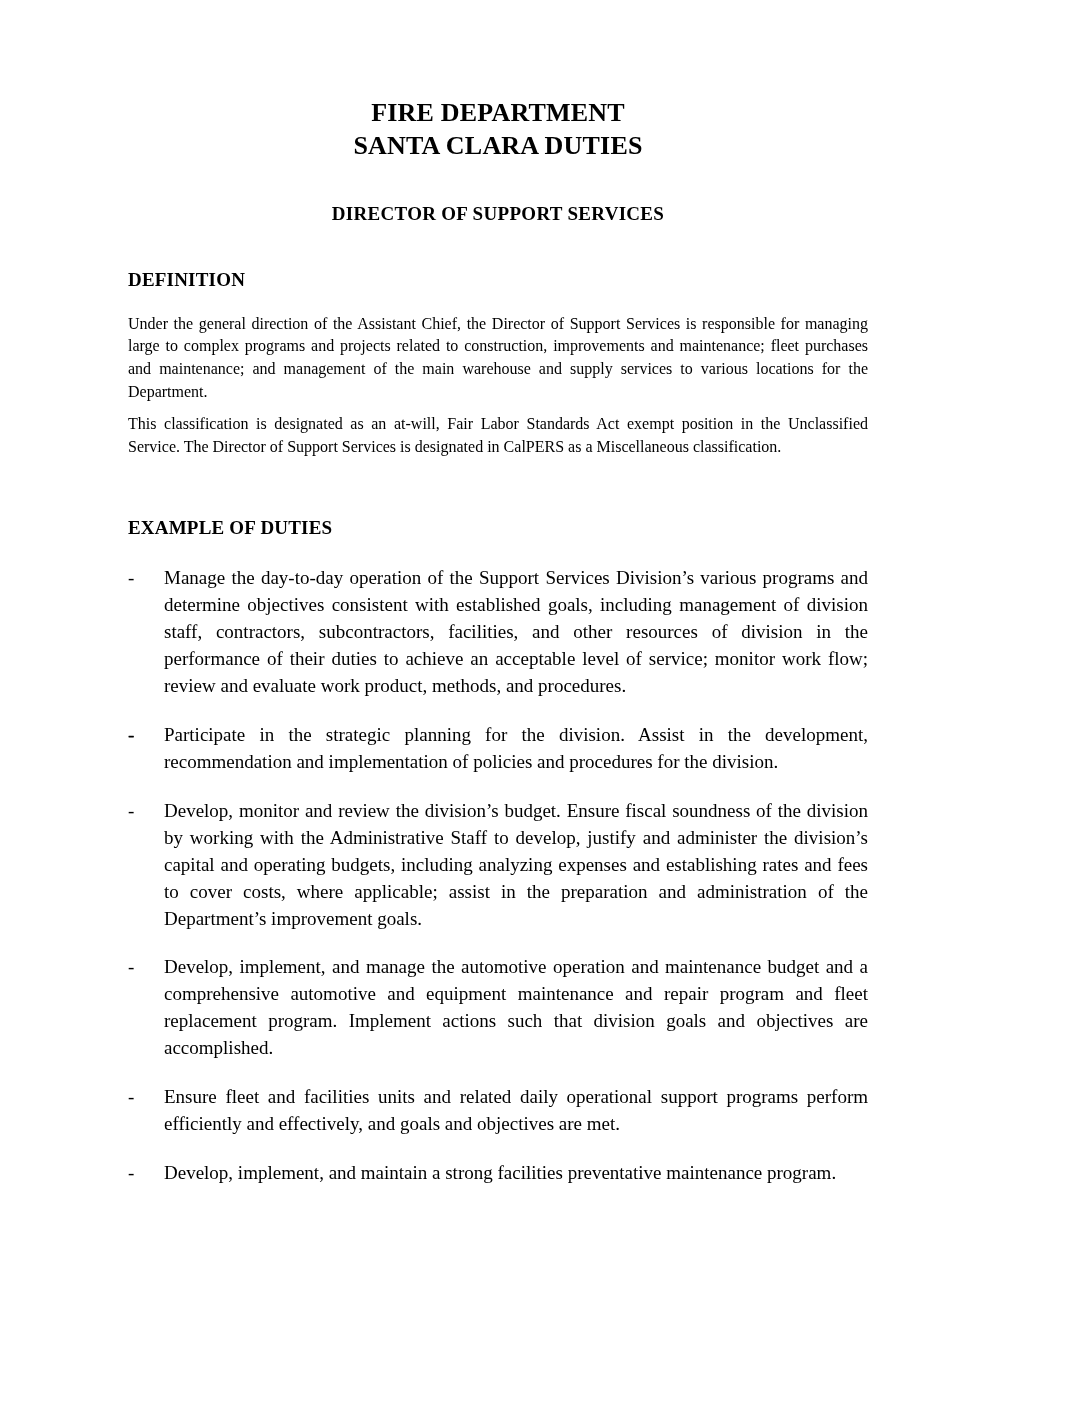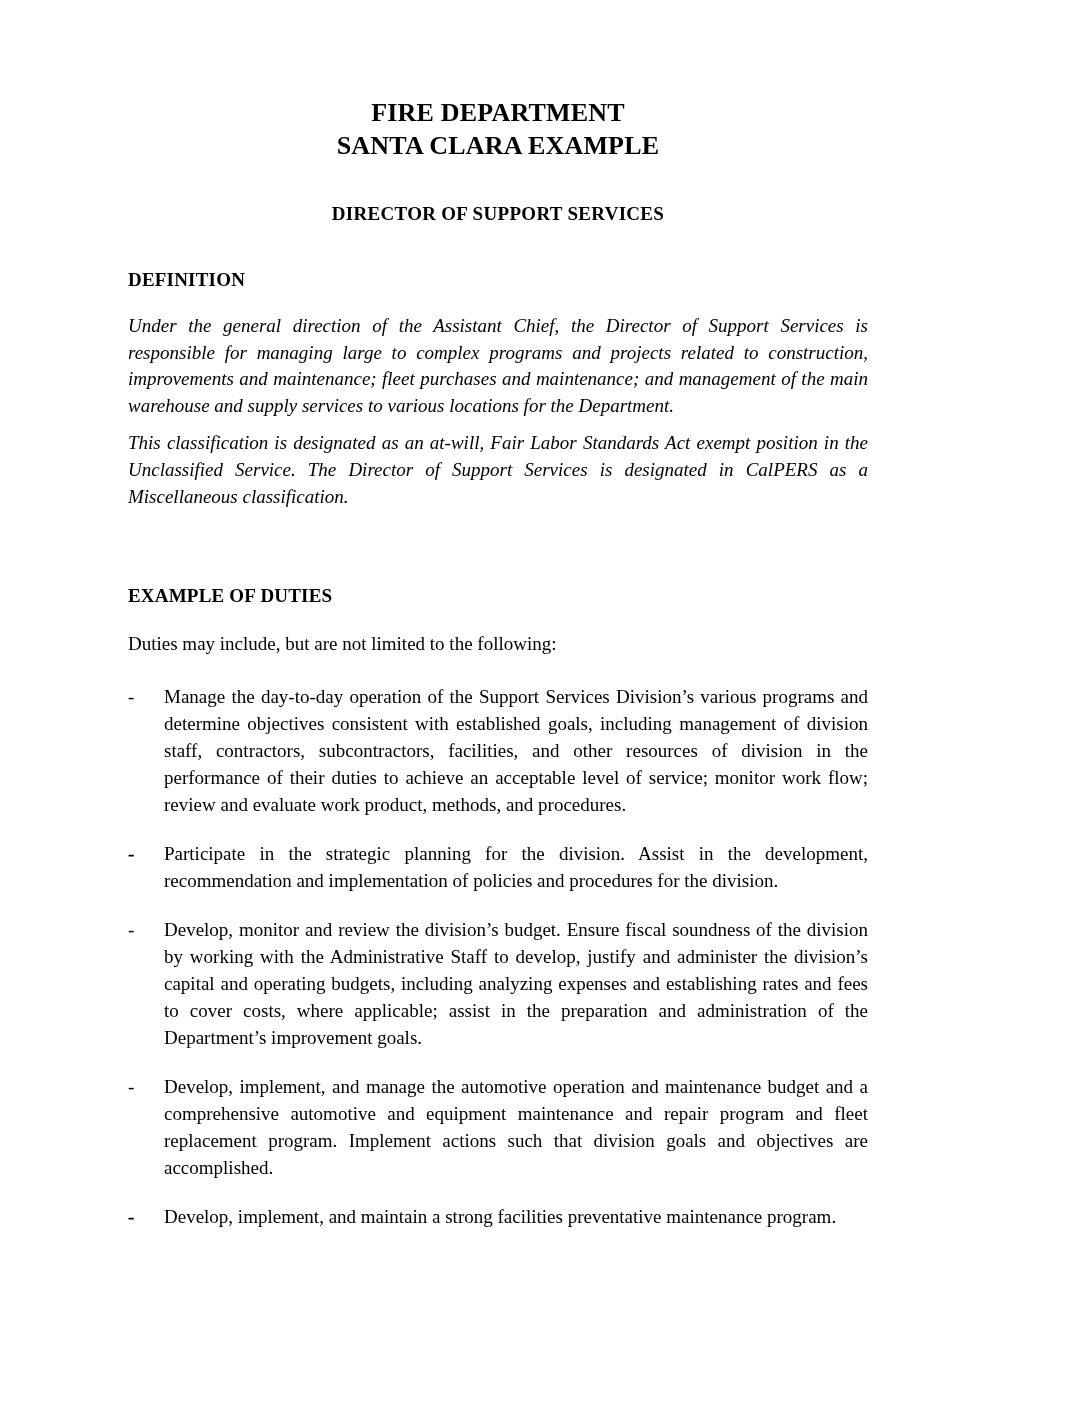--- a/index.html
+++ b/index.html
@@ -37,28 +37,27 @@
     font-size: 19px;
     letter-spacing: 0.3px;
     margin: 40px 0 0 0;
   }
   .section-heading {
     font-size: 19px;
     margin: 44px 0 0 0;
     letter-spacing: 0.2px;
   }
   .section-heading.duties {
-    margin-top: 74px;
+    margin-top: 58px;
   }
   p.body {
-    font-size: 19px;
+    font-size: 16px;
     line-height: 1.42;
     text-align: justify;
     margin: 22px 0 0 0;
-    font-style: italic;
   }
   p.body.tight {
     margin-top: 10px;
   }
   p.lead {
     font-size: 19px;
     line-height: 1.42;
     margin: 24px 0 0 0;
     text-align: left;
   }
@@ -84,34 +83,33 @@
     top: 0;
   }
 </style>
 </head>
 <body>
 
 <div class="page">
 
   <h1 class="doc-title">
     <span class="line">FIRE DEPARTMENT</span>
-    <span class="line">SANTA CLARA EXAMPLE</span>
+    <span class="line">SANTA CLARA DUTIES</span>
   </h1>
 
   <h2 class="doc-subtitle">DIRECTOR OF SUPPORT SERVICES</h2>
 
   <h3 class="section-heading">DEFINITION</h3>
 
   <p class="body">Under the general direction of the Assistant Chief, the Director of Support Services is responsible for managing large to complex programs and projects related to construction, improvements and maintenance; fleet purchases and maintenance; and management of the main warehouse and supply services to various locations for the Department.</p>
 
   <p class="body tight">This classification is designated as an at-will, Fair Labor Standards Act exempt position in the Unclassified Service.  The Director of Support Services is designated in CalPERS as a Miscellaneous classification.</p>
 
   <h3 class="section-heading duties">EXAMPLE OF DUTIES</h3>
 
-  <p class="lead">Duties may include, but are not limited to the following:</p>
 
   <ul class="duties">
     <li>
       <span class="dash">-</span>
       <span>Manage the day-to-day operation of the Support Services Division’s various programs and determine objectives consistent with established goals, including management of division staff, contractors, subcontractors, facilities, and other resources of division in the performance of their duties to achieve an acceptable level of service; monitor work flow; review and evaluate work product, methods, and procedures.</span>
     </li>
     <li>
       <span class="dash">-</span>
     </li>
     <li>
@@ -121,20 +119,21 @@
     <li>
       <span class="dash">-</span>
       <span>Develop, monitor and review the division’s budget.  Ensure fiscal soundness of the division by working with the Administrative Staff to develop, justify and administer the division’s capital and operating budgets, including analyzing expenses and establishing rates and fees to cover costs, where applicable; assist in the preparation and administration of the Department’s improvement goals.</span>
     </li>
     <li>
       <span class="dash">-</span>
       <span>Develop, implement, and manage the automotive operation and maintenance budget and a comprehensive automotive and equipment maintenance and repair program and fleet replacement program. Implement actions such that division goals and objectives are accomplished.</span>
     </li>
     <li>
       <span class="dash">-</span>
+      <span>Ensure fleet and facilities units and related daily operational support programs perform efficiently and effectively, and goals and objectives are met.</span>
     </li>
     <li>
       <span class="dash">-</span>
       <span>Develop, implement, and maintain a strong facilities preventative maintenance program.</span>
     </li>
   </ul>
 
 </div>
 
 </body></html>

